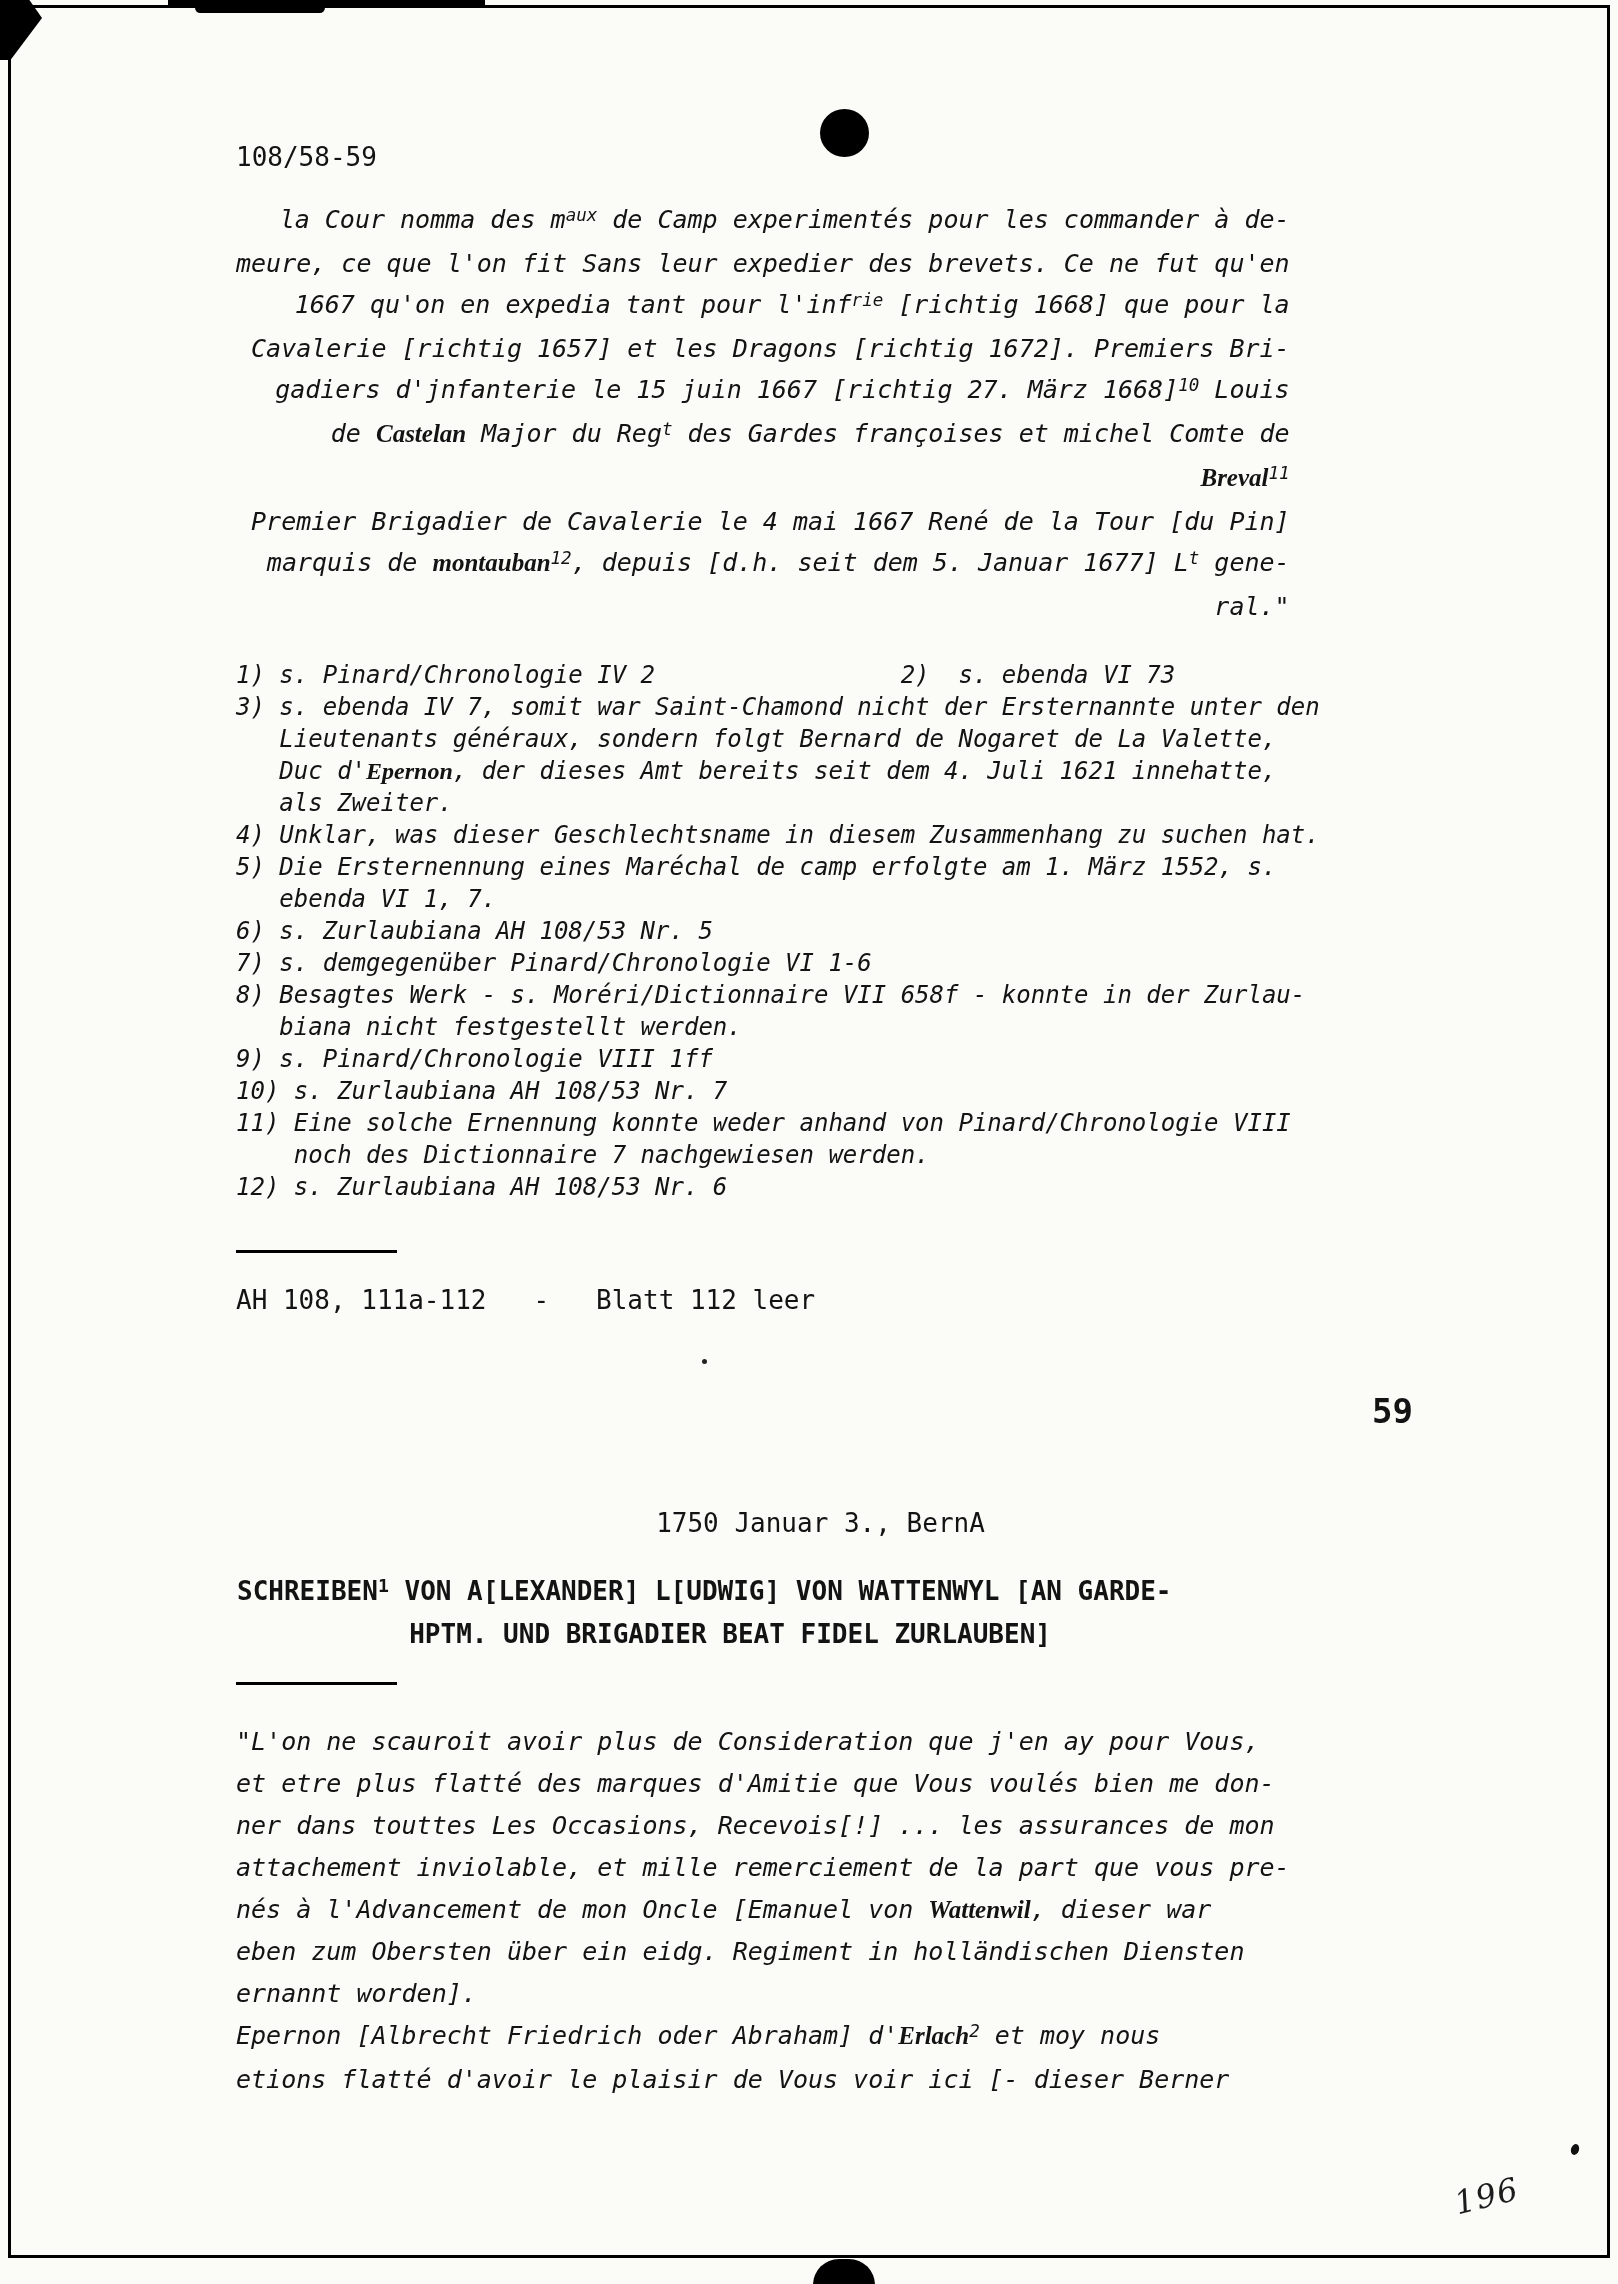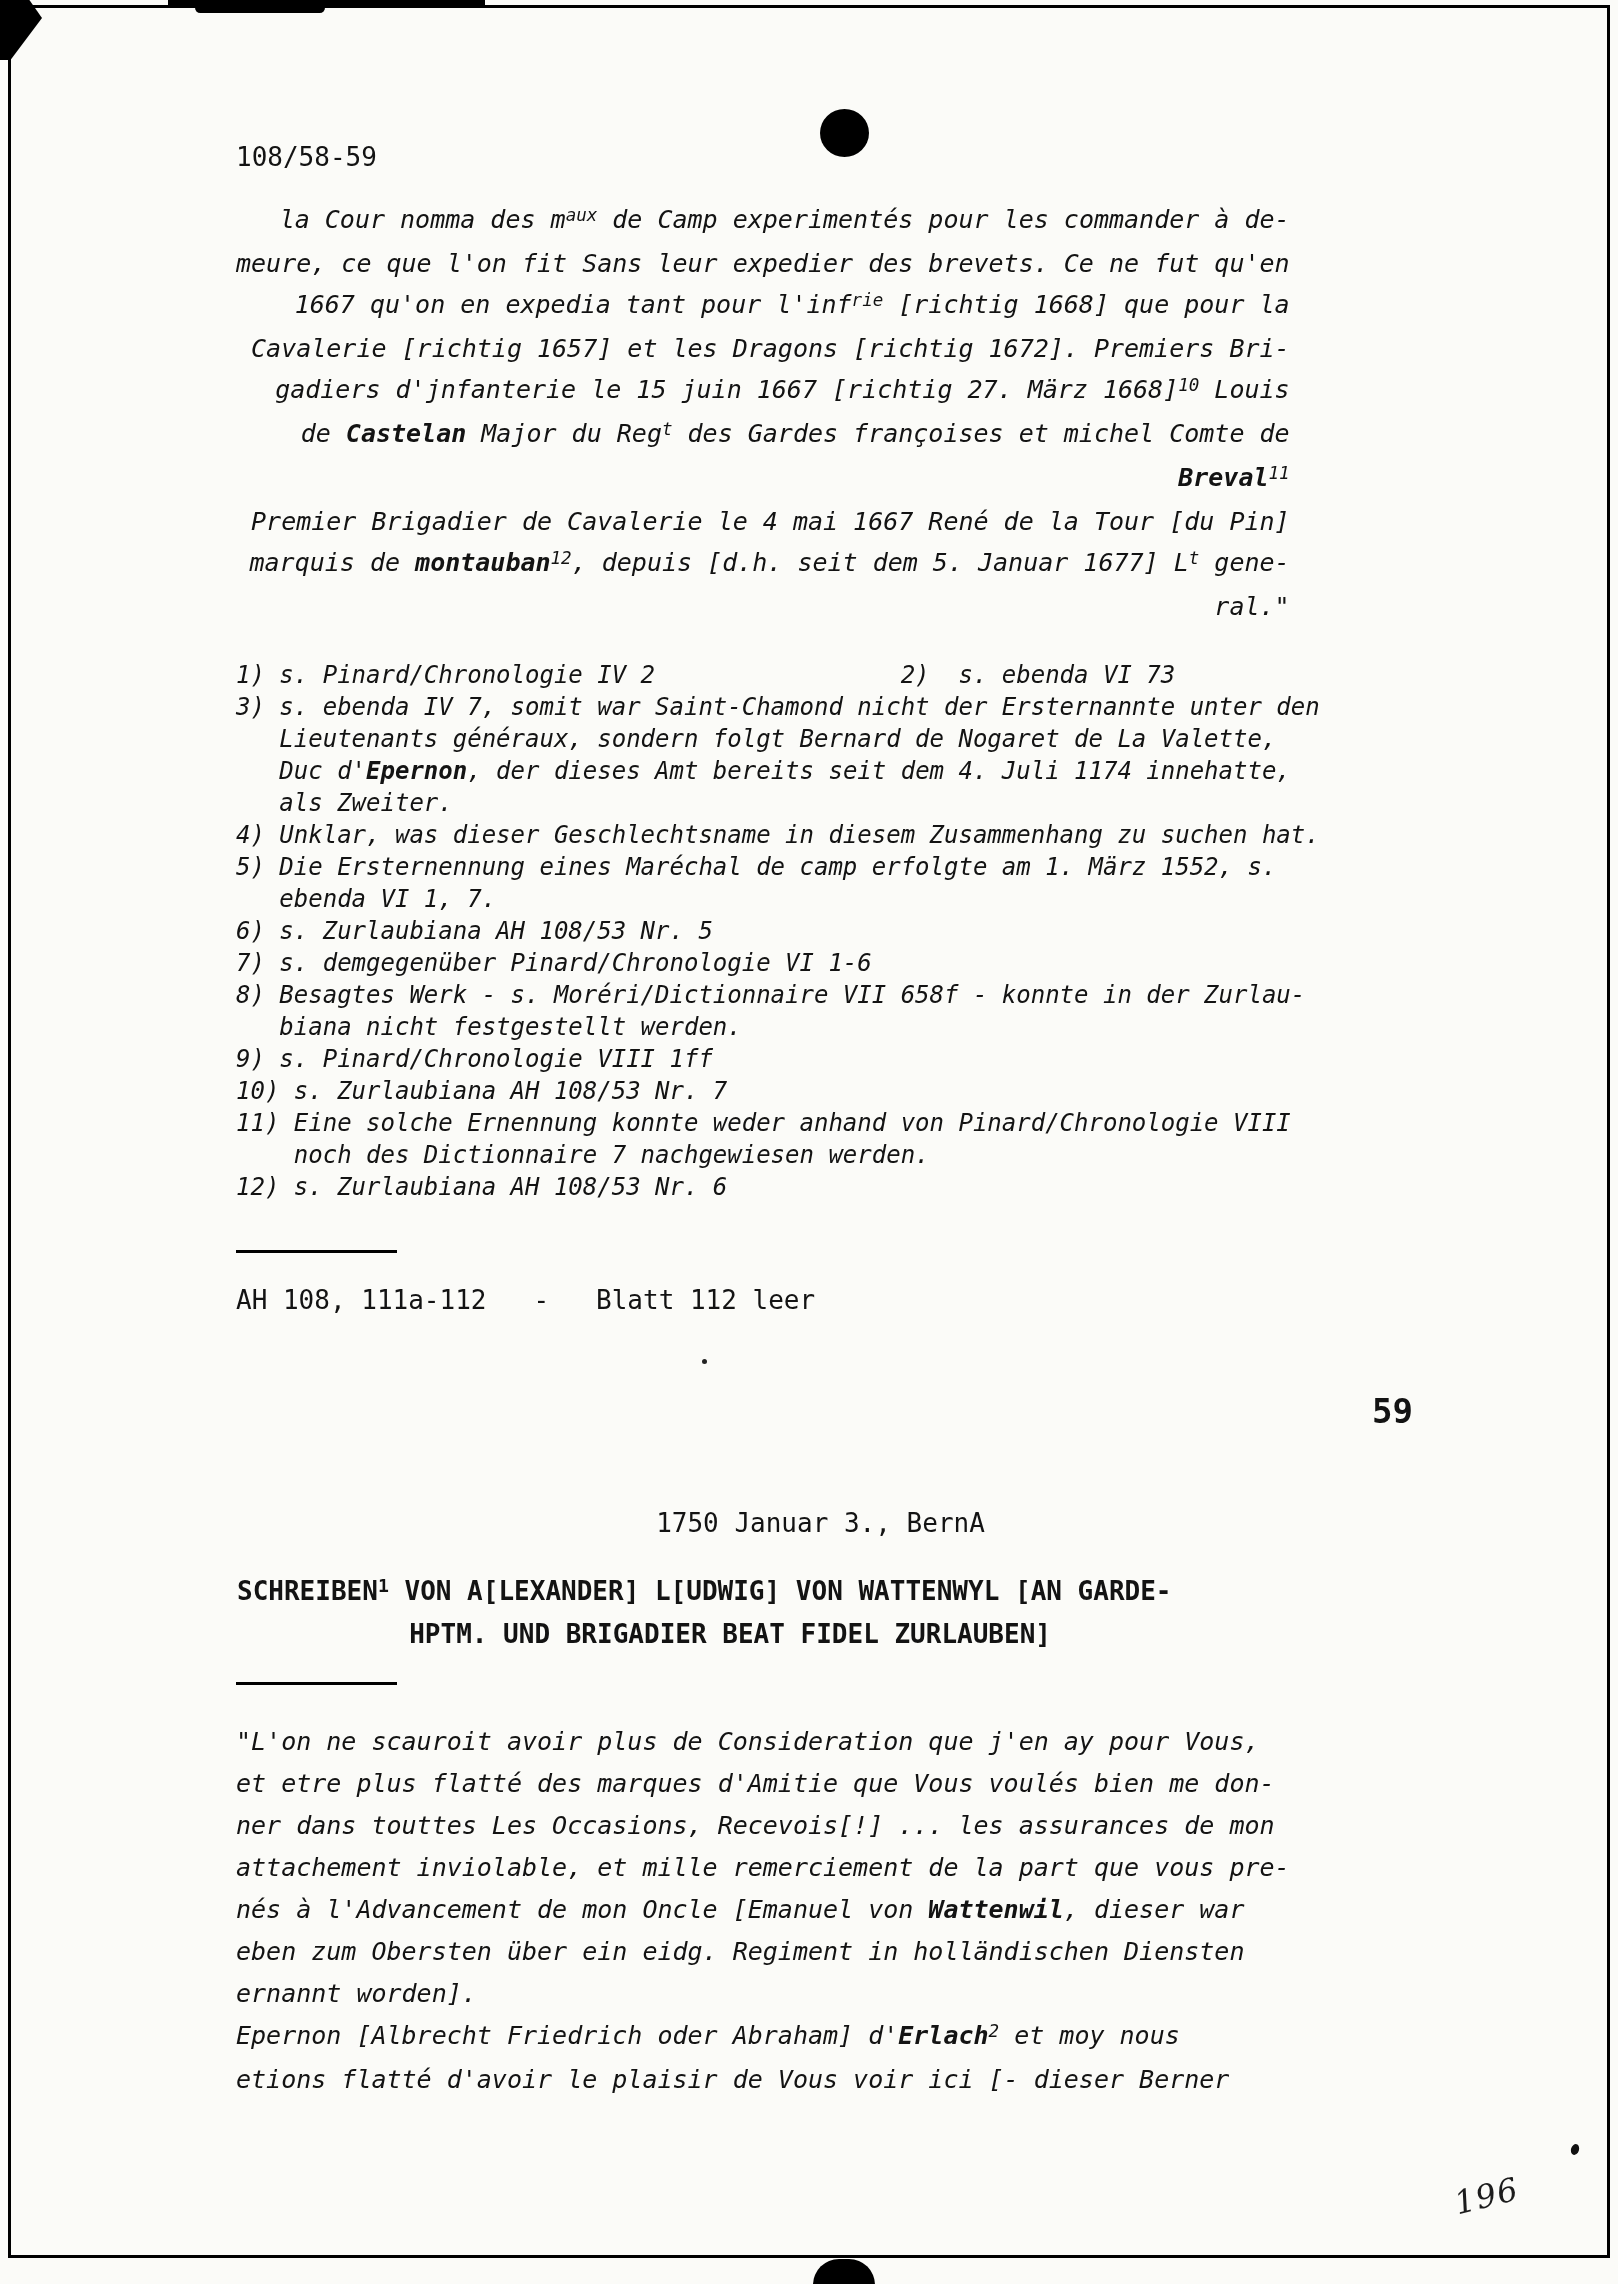--- a/index.html
+++ b/index.html
@@ -5,21 +5,21 @@
   * { margin:0; padding:0; box-sizing:border-box; }
   html,body { background:#6f6f6f; }
   .page {
     position:relative; width:1619px; height:2284px;
     background:#fbfbf8; overflow:hidden;
     font-family:"DejaVu Sans Mono", monospace; color:#131313;
   }
   .abs { position:absolute; }
   .line { white-space:pre; }
   .sup { font-size:70%; position:relative; top:-0.42em; letter-spacing:0; }
-  .b { font-weight:bold; }
+  .b { font-weight:bold;font-family:Liberation Serif, serif; }
 
   .frame {
     position:absolute; left:7.8px; top:5.2px; right:9px; bottom:26px;
     border:3.2px solid #000; pointer-events:none;
   }
   .corner-blob {
     left:0; top:0; width:42px; height:60px; background:#000;
     clip-path:polygon(0 0, 70% 0, 100% 30%, 25% 100%, 0 100%);
   }
   .top-smudge1 { left:168px; top:0; width:317px; height:8.4px; background:#000; }
@@ -82,21 +82,21 @@
       <div class="line"><span class="b">Breval</span><span class="sup">11</span></div>
       <div class="line"><span>Premier Brigadier de Cavalerie le 4 mai 1667 René de la Tour [du Pin]</span></div>
       <div class="line"><span>marquis de </span><span class="b">montauban</span><span class="sup">12</span><span>, depuis [d.h. seit dem 5. Januar 1677] L</span><span class="sup">t</span><span> gene-</span></div>
       <div class="line"><span>ral."</span></div>
     </div>
 
   <div class="abs footnotes">
       <div class="line"><span>1) s. Pinard/Chronologie IV 2                 2)  s. ebenda VI 73</span></div>
       <div class="line"><span>3) s. ebenda IV 7, somit war Saint-Chamond nicht der Ersternannte unter den</span></div>
       <div class="line"><span>   Lieutenants généraux, sondern folgt Bernard de Nogaret de La Valette,</span></div>
-      <div class="line"><span>   Duc d'</span><span class="b">Epernon</span><span>, der dieses Amt bereits seit dem 4. Juli 1174 innehatte,</span></div>
+      <div class="line"><span>   Duc d'</span><span class="b">Epernon</span><span>, der dieses Amt bereits seit dem 4. Juli 1621 innehatte,</span></div>
       <div class="line"><span>   als Zweiter.</span></div>
       <div class="line"><span>4) Unklar, was dieser Geschlechtsname in diesem Zusammenhang zu suchen hat.</span></div>
       <div class="line"><span>5) Die Ersternennung eines Maréchal de camp erfolgte am 1. März 1552, s.</span></div>
       <div class="line"><span>   ebenda VI 1, 7.</span></div>
       <div class="line"><span>6) s. Zurlaubiana AH 108/53 Nr. 5</span></div>
       <div class="line"><span>7) s. demgegenüber Pinard/Chronologie VI 1-6</span></div>
       <div class="line"><span>8) Besagtes Werk - s. Moréri/Dictionnaire VII 658f - konnte in der Zurlau-</span></div>
       <div class="line"><span>   biana nicht festgestellt werden.</span></div>
       <div class="line"><span>9) s. Pinard/Chronologie VIII 1ff</span></div>
       <div class="line"><span>10) s. Zurlaubiana AH 108/53 Nr. 7</span></div>

